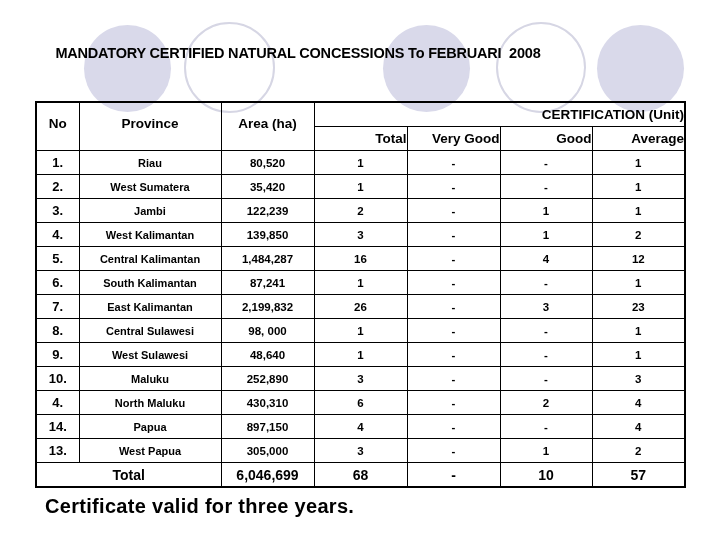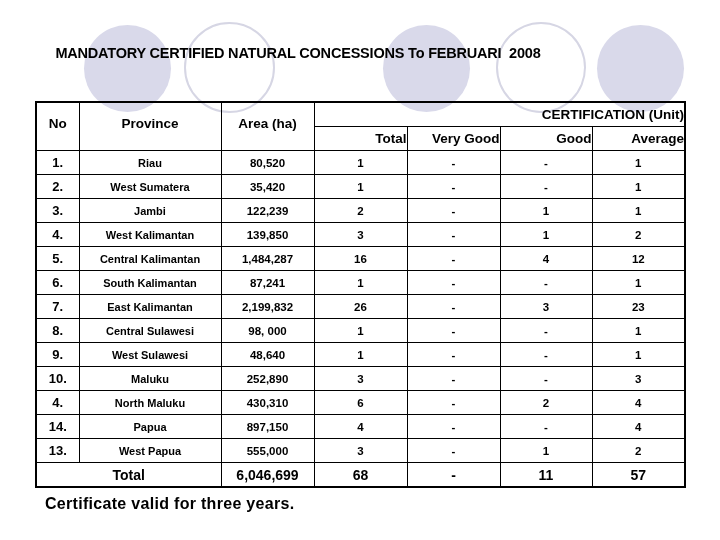--- a/index.html
+++ b/index.html
@@ -14,21 +14,21 @@
                width:649px; border:2.5px solid #000; background:transparent; }
   table.grid td, table.grid th { border:1.2px solid #000; padding:0; height:23px; text-align:center;
                font-weight:bold; overflow:hidden; white-space:nowrap; }
   table.grid th { font-size:13.5px; vertical-align:top; padding-top:13px; }
   table.grid th.sub { vertical-align:middle; padding-top:0;text-align:right; }
   .hdr-top th { height:20px; }
   td.no { text-align:left; padding-left:6px; font-size:13px; }
   td.prov { text-align:left; padding-left:6px; font-size:11px; }
   td.num { font-size:11.5px; }
   tr.total td { font-size:14px; height:23px; }
-  .footer { position:absolute; left:45px; top:495px; font-size:16px; font-weight:bold; letter-spacing:0.3px; }
+  .footer { position:absolute; left:45px; top:495px; font-size:20px; font-weight:bold; letter-spacing:0.3px; }
 </style>
 </head>
 <body>
 
 <div class="circle filled" style="left:84px;top:25px;width:87px;height:87px;"></div>
 <div class="circle outline" style="left:184px;top:22px;width:91px;height:91px;"></div>
 <div class="circle filled" style="left:383px;top:25px;width:87px;height:87px;"></div>
 <div class="circle outline" style="left:496px;top:22px;width:90px;height:91px;"></div>
 <div class="circle filled" style="left:597px;top:25px;width:87px;height:87px;"></div>
 
@@ -163,32 +163,32 @@
         <td class="prov">Papua</td>
         <td class="num">897,150</td>
         <td class="num">4</td>
         <td class="num">-</td>
         <td class="num">-</td>
         <td class="num">4</td>
       </tr>
       <tr>
         <td class="no">13.</td>
         <td class="prov">West Papua</td>
-        <td class="num">555,000</td>
+        <td class="num">305,000</td>
         <td class="num">3</td>
         <td class="num">-</td>
         <td class="num">1</td>
         <td class="num">2</td>
       </tr>
     </tbody>
   <tfoot>
     <tr class="total">
       <td colspan="2">Total</td>
       <td>6,046,699</td>
       <td>68</td>
       <td>-</td>
-      <td>11</td>
+      <td>10</td>
       <td>57</td>
     </tr>
   </tfoot>
 </table>
 
 <div class="footer">Certificate valid for three years.</div>
 
 </body></html>

